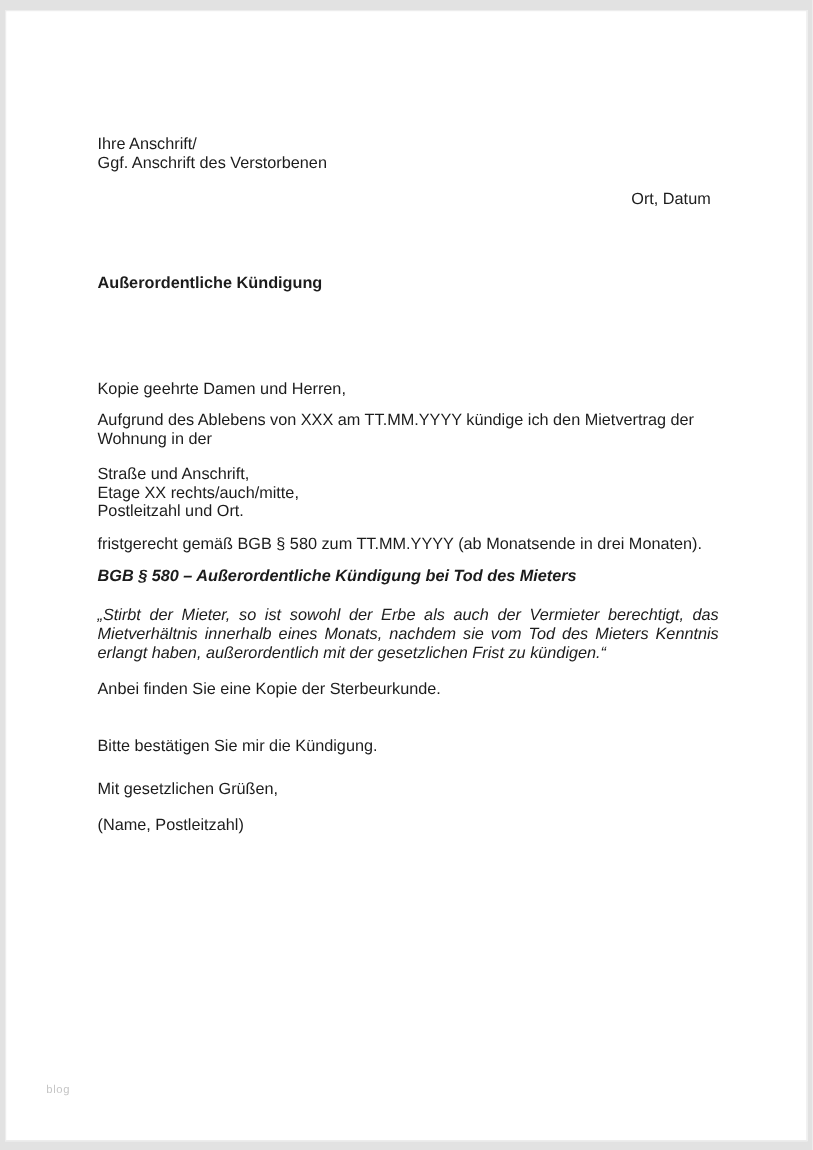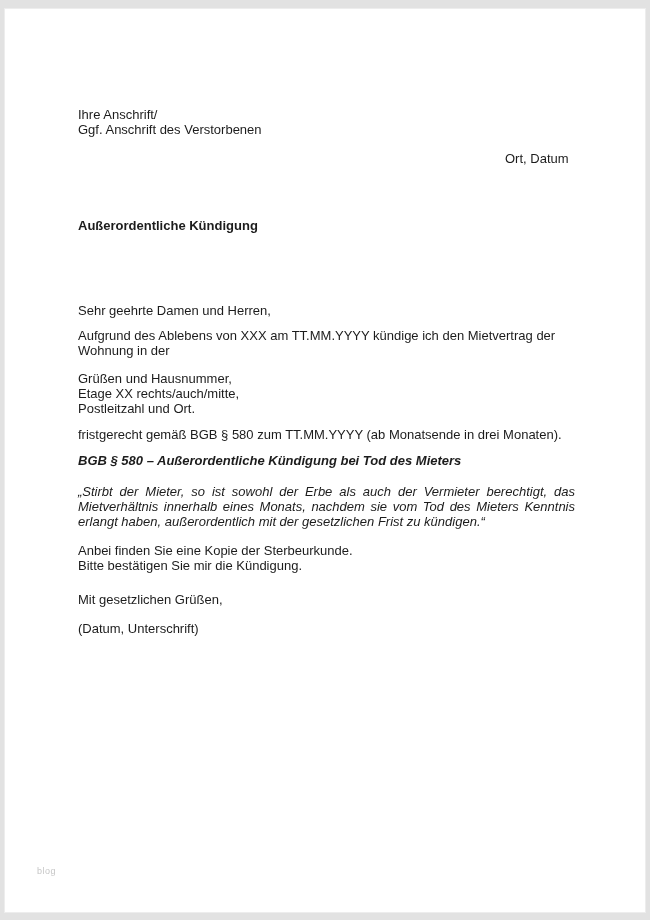--- a/index.html
+++ b/index.html
@@ -48,21 +48,21 @@
   }
   .recipient   { margin-top: 68px; }
   .subject     { margin-top: 81px; font-weight: bold; }
   .salutation  { margin-top: 70px; }
   .intro       { margin-top: 10px; }
   .addr-block  { margin-top: 13px; }
   .deadline    { margin-top: 11px; }
   .law-heading { margin-top: 11px; font-weight: bold; font-style: italic; }
   .law-quote   { margin-top: 16px; font-style: italic; text-align: justify; }
   .attachment  { margin-top: 14px; }
-  .confirmation{ margin-top: 0; }
+  .confirmation{ margin-top: 31px; }
   .closing     { margin-top: 19px; }
   .signature   { margin-top: 14px; }
   .watermark {
     position: absolute;
     left: 32px;
     bottom: 36px;
     font-size: 9px;
     color: #c6c6c6;
     letter-spacing: 0.5px;
   }
@@ -76,41 +76,41 @@
 
       <div class="sender-row">
         <p class="line">Ihre Anschrift/</p>
         <p class="line">Ggf. Anschrift des Verstorbenen</p>
         <span class="place-date">Ort, Datum</span>
       </div>
 
 
       <p class="line subject">Außerordentliche Kündigung</p>
 
-      <p class="line salutation">Sehr geehrte Damen und Herren,</p>
+      <p class="line salutation">Kopie geehrte Damen und Herren,</p>
 
       <p class="line intro">Aufgrund des Ablebens von XXX am TT.MM.YYYY kündige ich den Mietvertrag der Wohnung in der</p>
 
       <div class="addr-block">
-        <p class="line">Grüßen und Hausnummer,</p>
+        <p class="line">Straße und Anschrift,</p>
         <p class="line">Etage XX rechts/auch/mitte,</p>
         <p class="line">Postleitzahl und Ort.</p>
       </div>
 
       <p class="line deadline">fristgerecht gemäß BGB § 580 zum TT.MM.YYYY (ab Monatsende in drei Monaten).</p>
 
       <p class="line law-heading">BGB § 580 – Außerordentliche Kündigung bei Tod des Mieters</p>
 
       <p class="line law-quote">„Stirbt der Mieter, so ist sowohl der Erbe als auch der Vermieter berechtigt, das Mietverhältnis innerhalb eines Monats, nachdem sie vom Tod des Mieters Kenntnis erlangt haben, außerordentlich mit der gesetzlichen Frist zu kündigen.“</p>
 
       <p class="line attachment">Anbei finden Sie eine Kopie der Sterbeurkunde.</p>
 
       <p class="line confirmation">Bitte bestätigen Sie mir die Kündigung.</p>
 
       <p class="line closing">Mit gesetzlichen Grüßen,</p>
 
-      <p class="line signature">(Datum, Unterschrift)</p>
+      <p class="line signature">(Name, Postleitzahl)</p>
 
     </div>
 
     <span class="watermark">blog</span>
   </div>
 </div>
 
 </body></html>

